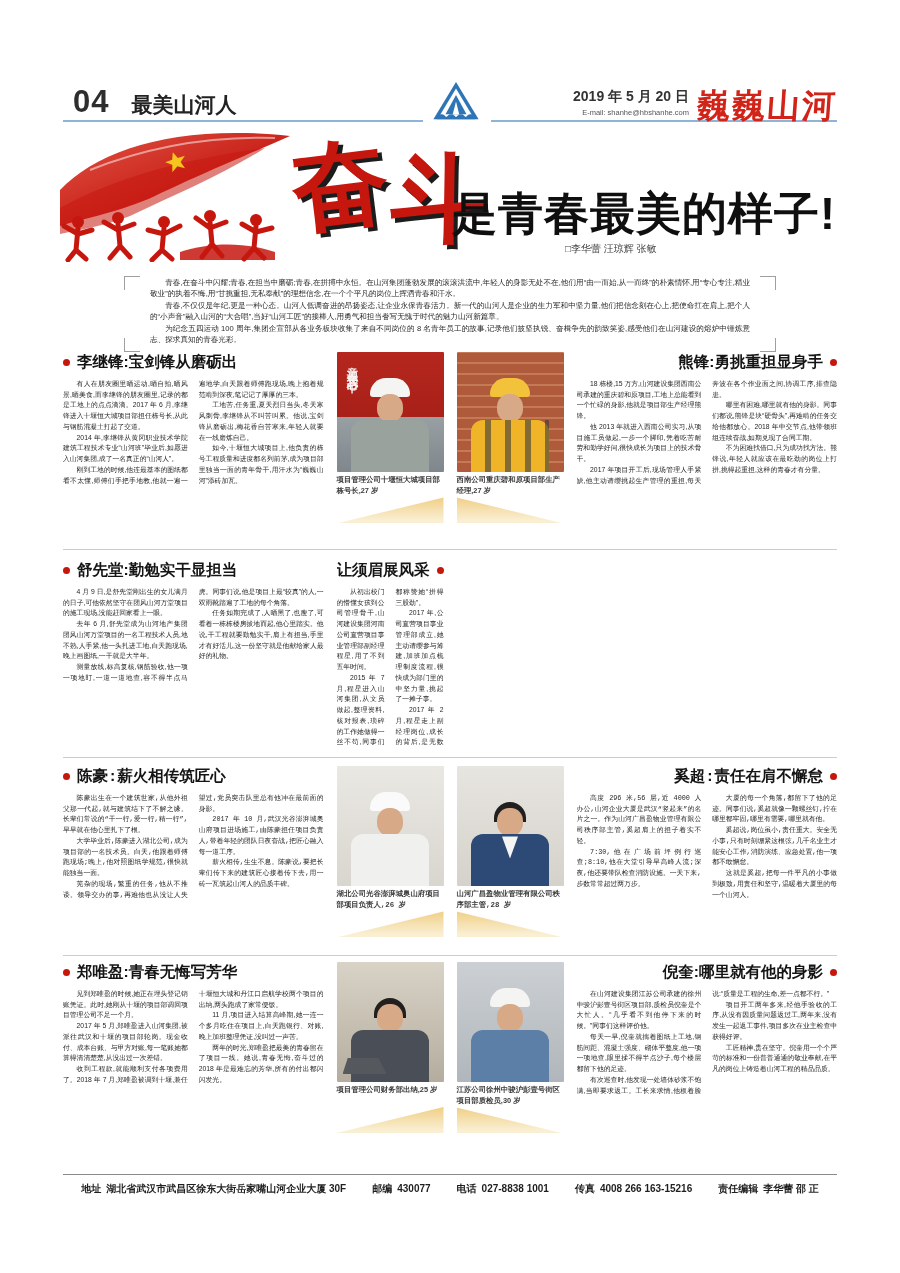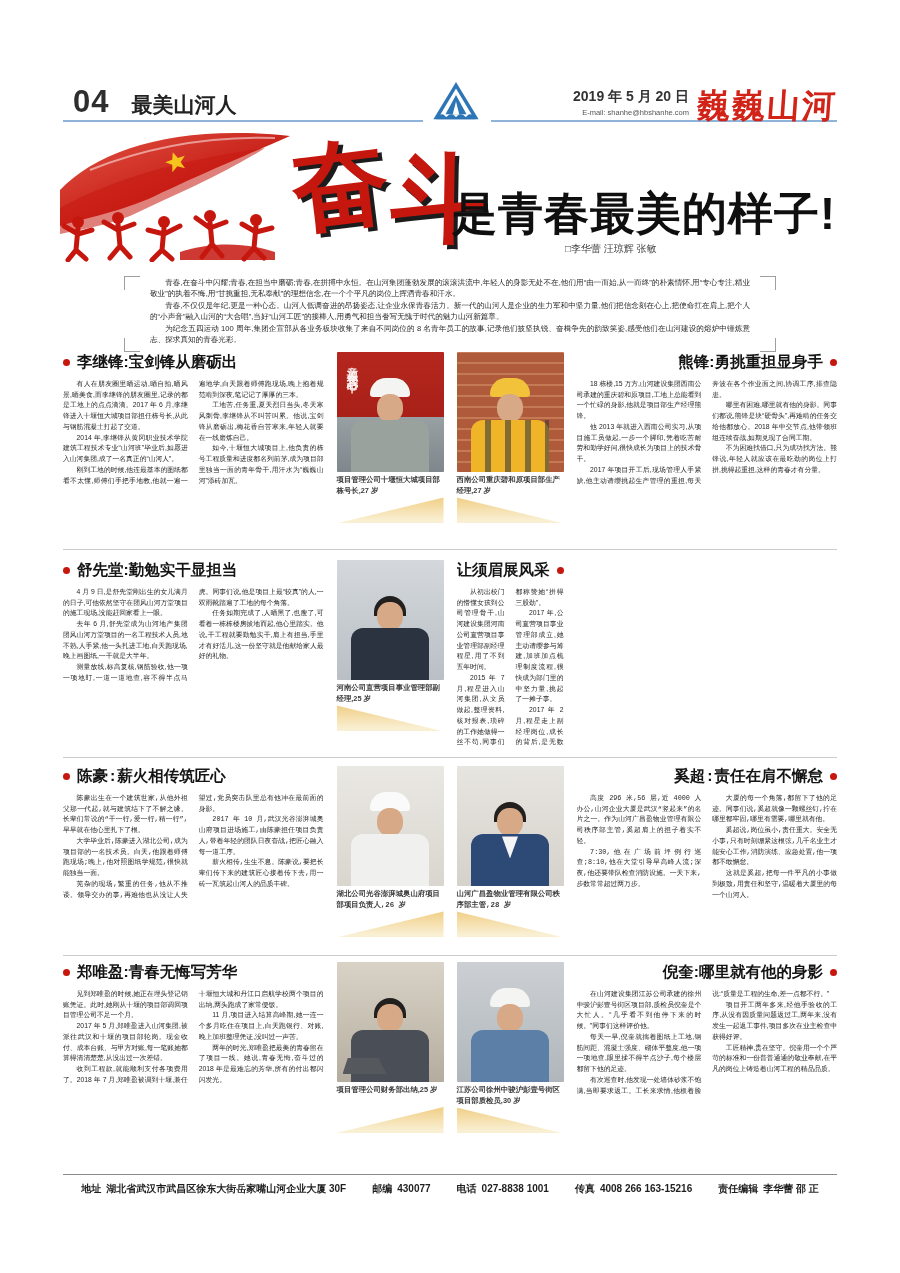--- a/index.html
+++ b/index.html
@@ -239,31 +239,20 @@
           <span class="dot"></span>
           <span>舒先堂:勤勉实干显担当</span>
         </h2>
       <div class="cols">
           <p>4 月 9 日,是舒先堂刚出生的女儿满月的日子,可他依然坚守在团风山河万堂项目的施工现场,没能赶回家看上一眼。</p>
           <p>去年 6 月,舒先堂成为山河地产集团团风山河万堂项目的一名工程技术人员,地不熟,人手紧,他一头扎进工地,白天跑现场,晚上画图纸,一干就是大半年。</p>
           <p>测量放线,标高复核,钢筋验收,他一项一项地盯,一道一道地查,容不得半点马虎。同事们说,他是项目上最“较真”的人,一双雨靴踏遍了工地的每个角落。</p>
           <p>任务如期完成了,人晒黑了,也瘦了,可看着一栋栋楼房拔地而起,他心里踏实。他说,干工程就要勤勉实干,肩上有担当,手里才有好活儿,这一份坚守就是他献给家人最好的礼物。</p>
         </div>
     </div>
-    <div class="pblock">
-      <div class="photo p-r2r">
-        <div class="person">
-          <div class="hair"></div>
-          <div class="face"></div>
-          <div class="torso" style="background:#2c3340;"></div>
-        </div>
-      </div>
-      <div class="caption">河南公司直营项目事业管理部副经理,25 岁</div>
-      <div class="tri up-l"></div>
-    </div>
     <div class="art right">
       <h2>
           <span>程星:不让须眉展风采</span>
           <span class="dot"></span>
         </h2>
       <div class="cols">
           <p>从初出校门的懵懂女孩到公司管理骨干,山河建设集团河南公司直营项目事业管理部副经理程星,用了不到五年时间。</p>
           <p>2015 年 7 月,程星进入山河集团,从文员做起,整理资料,核对报表,琐碎的工作她做得一丝不苟,同事们都称赞她“拼得三股劲”。</p>
           <p>2017 年,公司直营项目事业管理部成立,她主动请缨参与筹建,加班加点梳理制度流程,很快成为部门里的中坚力量,挑起了一摊子事。</p>
           <p>2017 年 2 月,程星走上副经理岗位,成长的背后,是无数个加班的夜晚。她常说,干工作不分男女,巾帼不让须眉,女孩子一样能把事情干好。</p>

